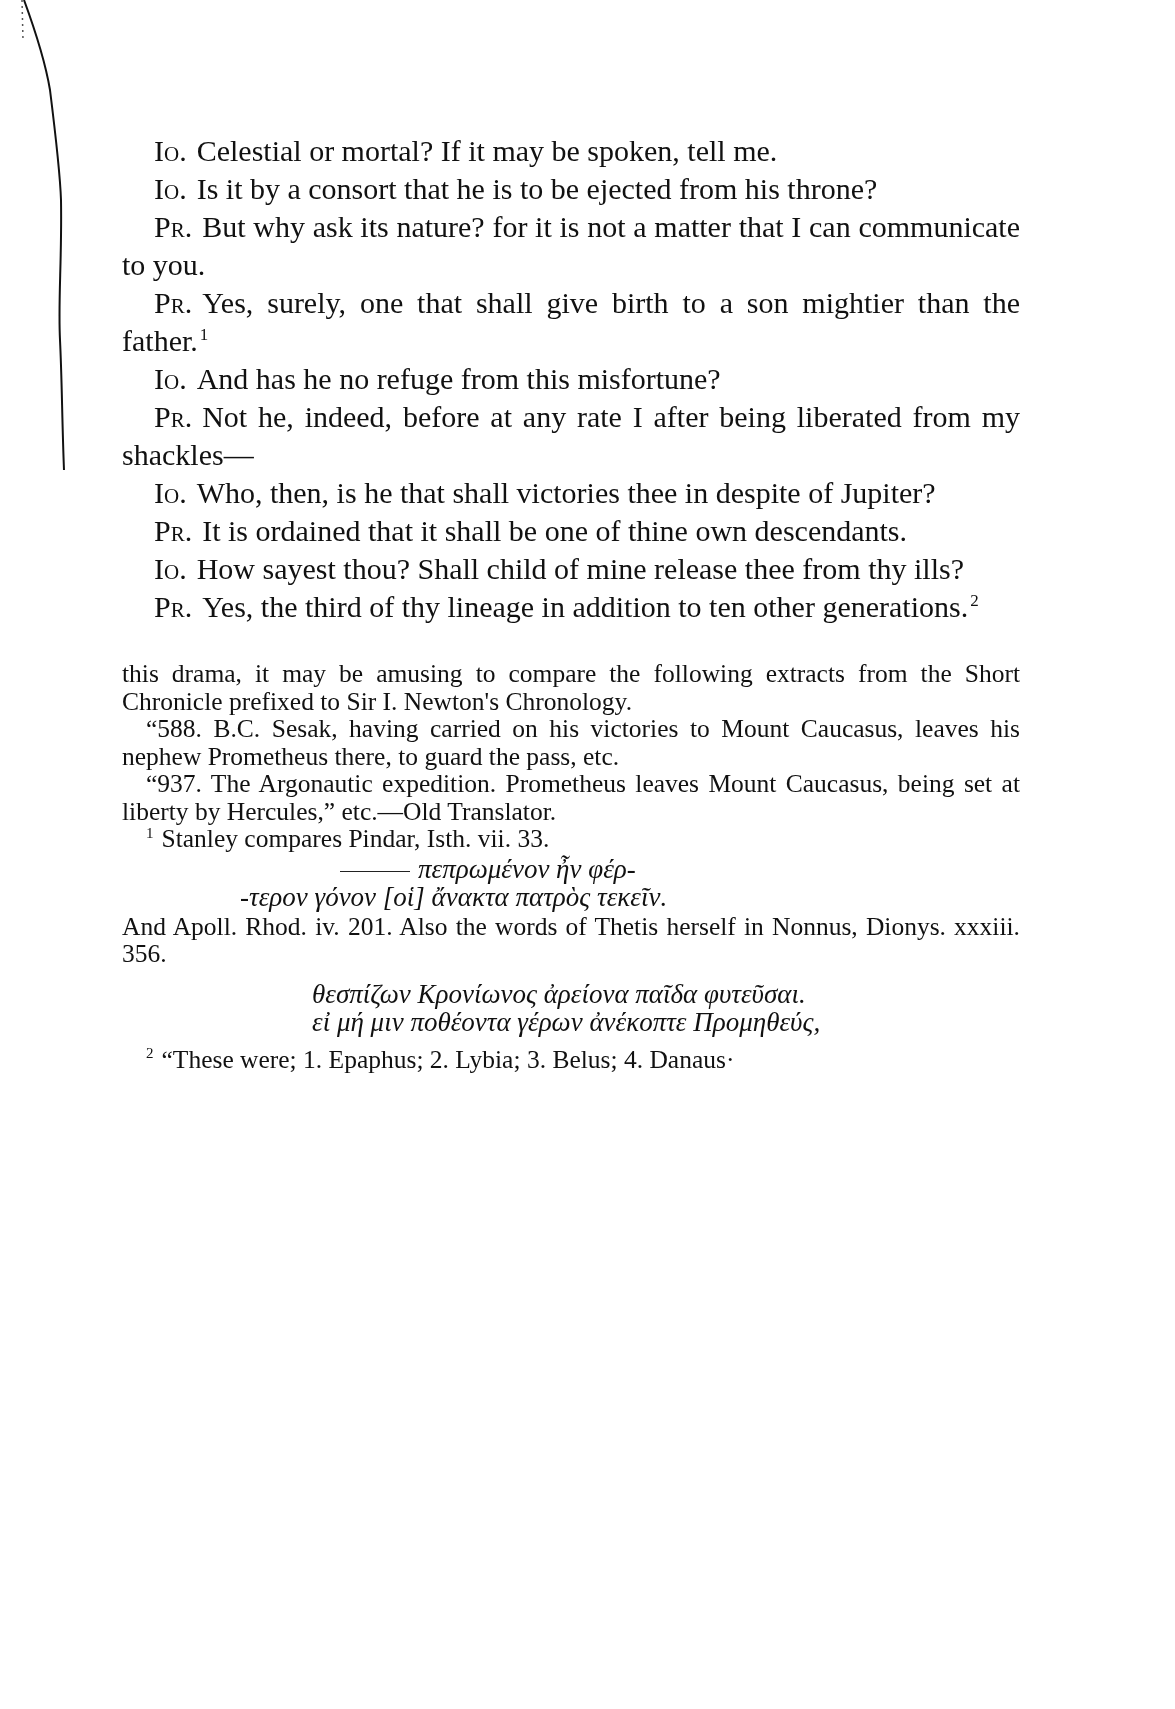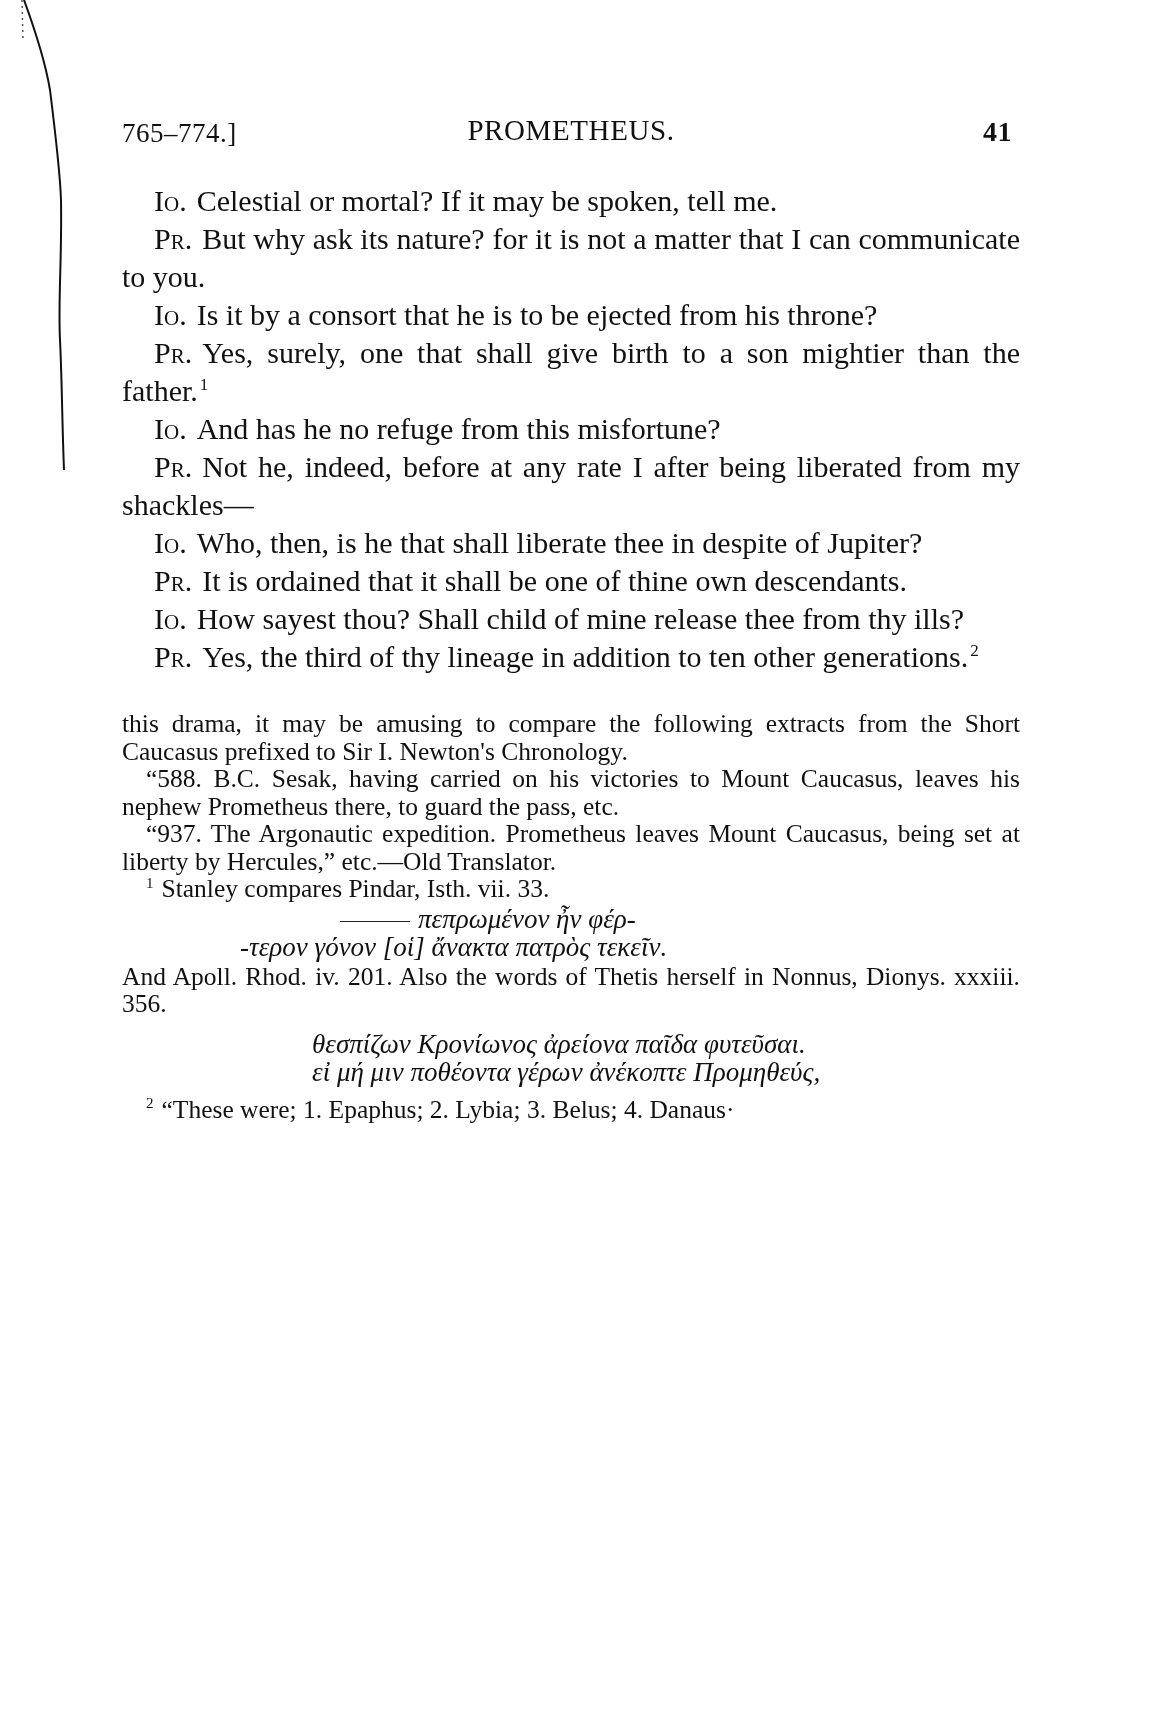--- a/index.html
+++ b/index.html
@@ -136,41 +136,36 @@
 </head>
 <body>
 
 <svg class="scan-edge" viewBox="0 0 80 520" xmlns="http://www.w3.org/2000/svg">
   <path d="M24 0 C 35 30, 45 60, 50 90 C 55 130, 60 170, 61 200 C 62 260, 58 300, 60 340 C 62 380, 62 420, 64 470" stroke="#111" stroke-width="2" fill="none"></path>
   <path d="M22 0 L 23 40" stroke="#555" stroke-width="1.5" stroke-dasharray="2 4" fill="none"></path>
 </svg>
 
 <div class="page">
 
-  <div class="running-head">
-    <span class="lines">765–774.]</span>
-    <span class="title">PROMETHEUS.</span>
-    <span class="folio">41</span>
-  </div>
 
   <div class="dialogue">
     <p class="speech"><span class="speaker">Io.</span><span>Celestial or mortal?  If it may be spoken, tell me.</span></p>
+    <p class="speech"><span class="speaker">Io.</span><span>Is it by a consort that he is to be ejected from his throne?</span></p>
     <p class="speech"><span class="speaker">Pr.</span><span>But why ask its nature? for it is not a matter that I can communicate to you.</span></p>
-    <p class="speech"><span class="speaker">Io.</span><span>Is it by a consort that he is to be ejected from his throne?</span></p>
     <p class="speech"><span class="speaker">Pr.</span><span>Yes, surely, one that shall give birth to a son mightier than the father.</span><sup class="ref">1</sup></p>
     <p class="speech"><span class="speaker">Io.</span><span>And has he no refuge from this misfortune?</span></p>
     <p class="speech"><span class="speaker">Pr.</span><span>Not he, indeed, before at any rate I after being liberated from my shackles—</span></p>
-    <p class="speech"><span class="speaker">Io.</span><span>Who, then, is he that shall liberate thee in despite of Jupiter?</span></p>
+    <p class="speech"><span class="speaker">Io.</span><span>Who, then, is he that shall victories thee in despite of Jupiter?</span></p>
     <p class="speech"><span class="speaker">Pr.</span><span>It is ordained that it shall be one of thine own descendants.</span></p>
     <p class="speech"><span class="speaker">Io.</span><span>How sayest thou?  Shall child of mine release thee from thy ills?</span></p>
     <p class="speech"><span class="speaker">Pr.</span><span>Yes, the third of thy lineage in addition to ten other generations.</span><sup class="ref">2</sup></p>
   </div>
 
   <div class="footnotes">
-    <p class="fn-para">this drama, it may be amusing to compare the following extracts from the Short Caucasus prefixed to Sir I. Newton's Chronology.</p>
+    <p class="fn-para">this drama, it may be amusing to compare the following extracts from the Short Chronicle prefixed to Sir I. Newton's Chronology.</p>
     <p class="fn-para indent">“588. B.C.  Sesak, having carried on his victories to Mount Caucasus, leaves his nephew Prometheus there, to guard the pass, etc.</p>
     <p class="fn-para indent">“937. The Argonautic expedition.  Prometheus leaves Mount Caucasus, being set at liberty by Hercules,” etc.—Old Translator.</p>
 
     <p class="fn-para indent"><span class="fn-num">1</span><span>Stanley compares Pindar, Isth. vii. 33.</span></p>
     <div class="greek pindar">
       <span class="l1"><span class="dash"></span><span>πεπρωμένον ἦν φέρ-</span></span>
       <span class="l2">-τερον γόνον [οἱ] ἄνακτα πατρὸς τεκεῖν.</span>
     </div>
     <p class="fn-para">And Apoll. Rhod. iv. 201.  Also the words of Thetis herself in Nonnus, Dionys. xxxiii. 356.</p>
     <div class="greek nonnus">

